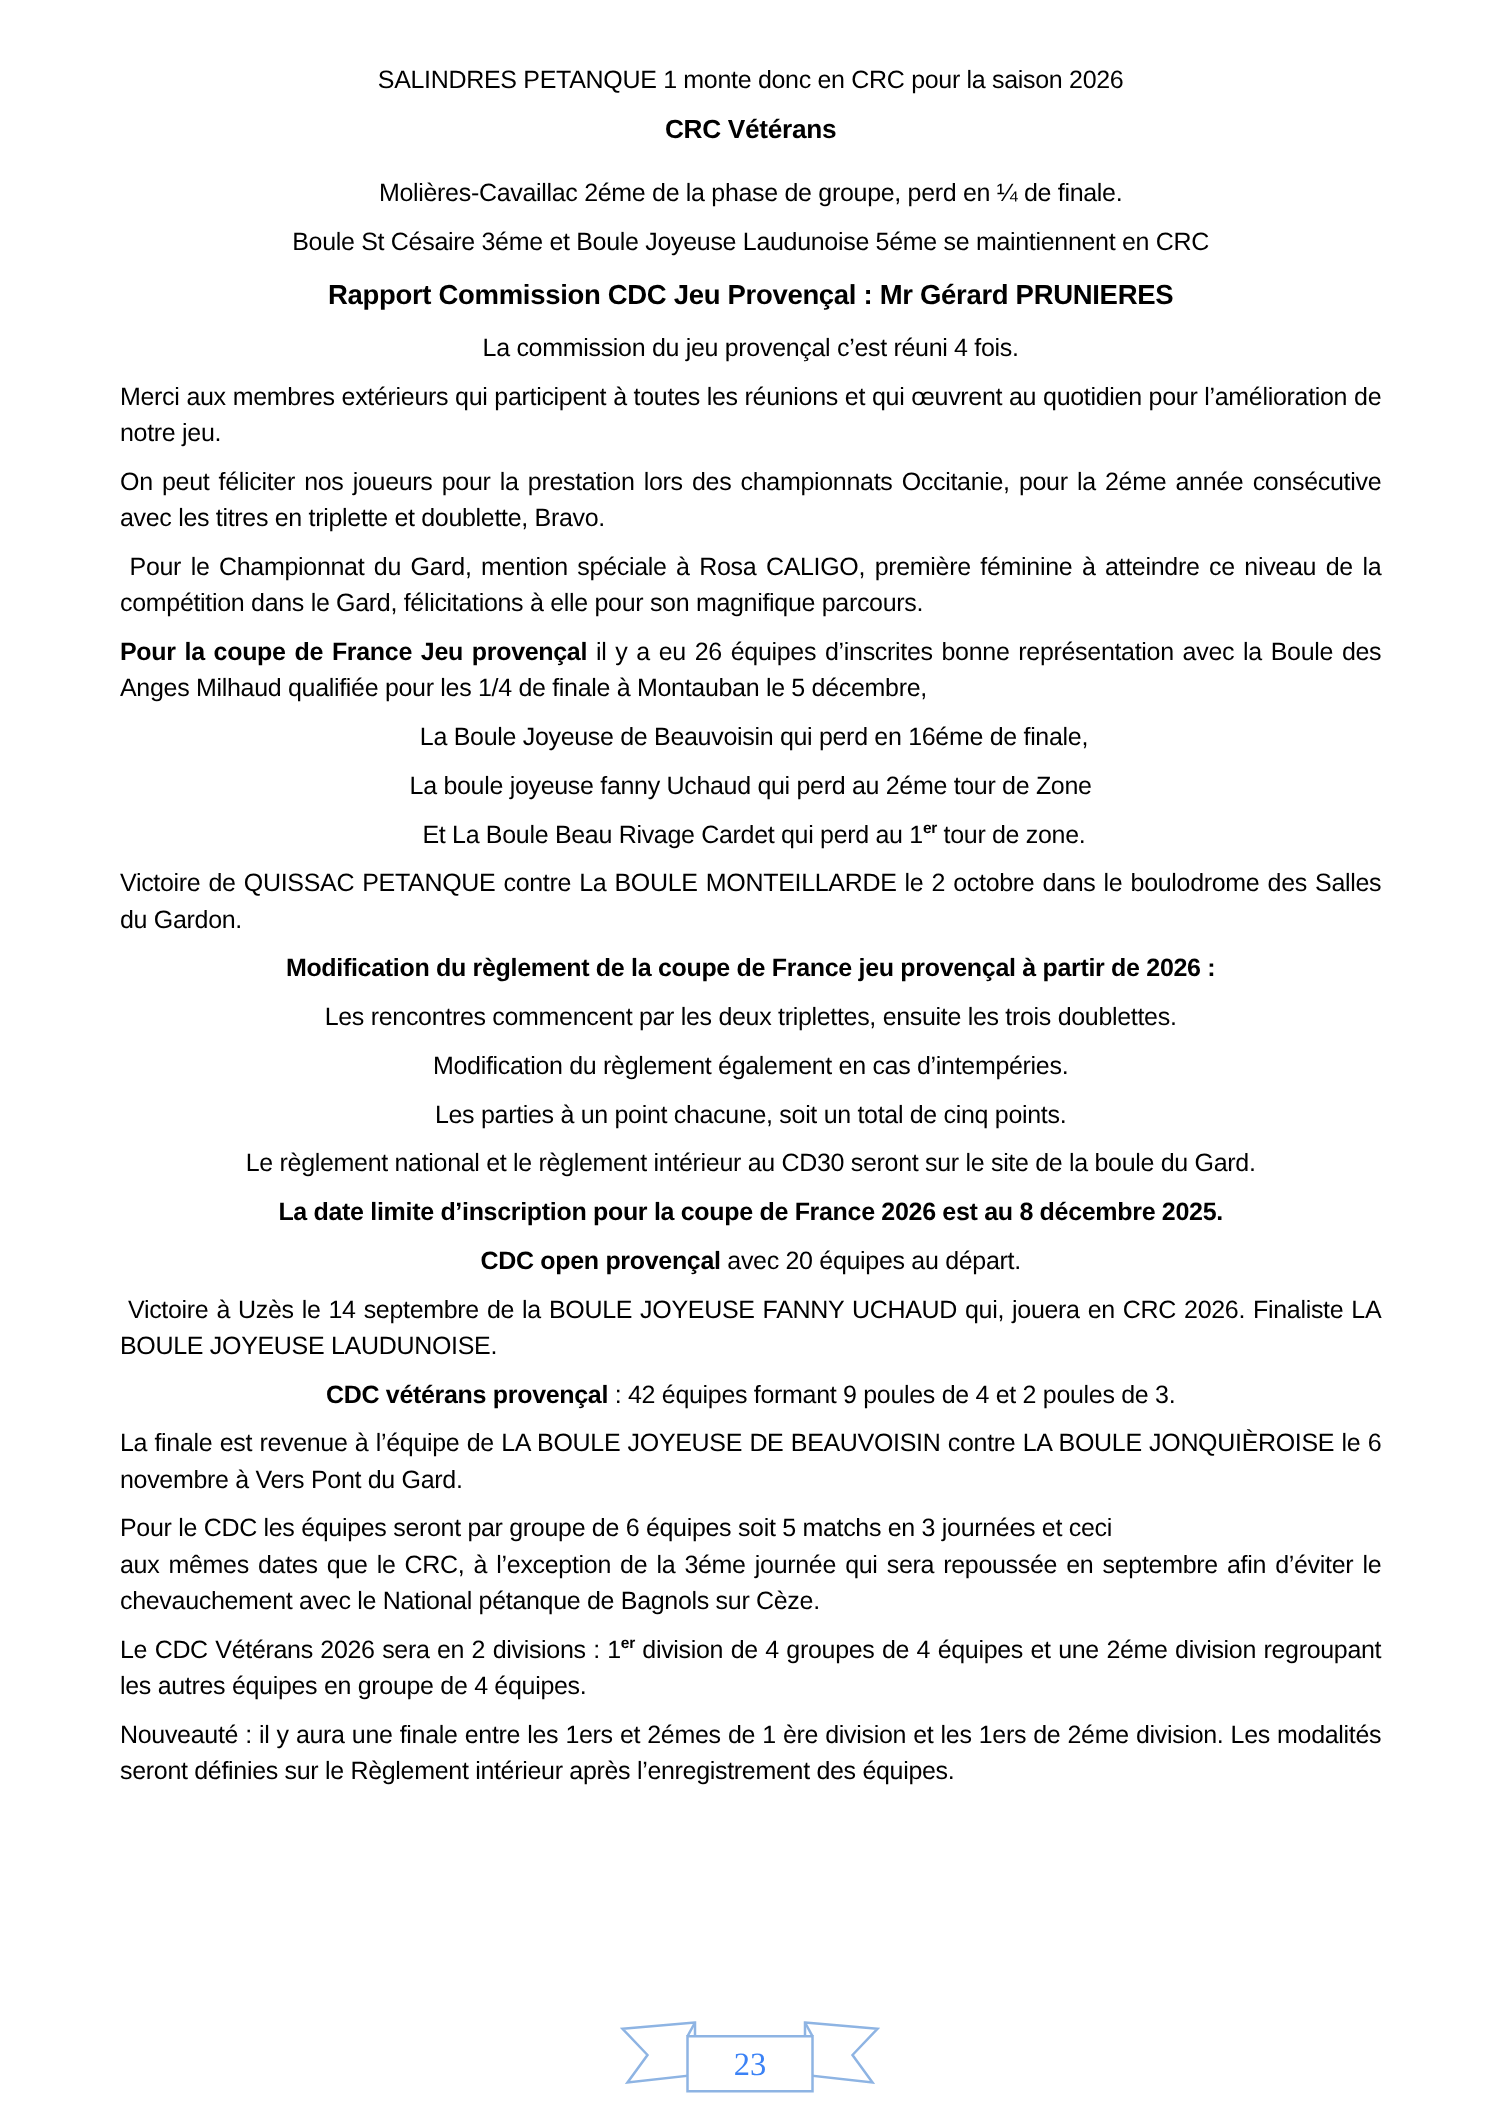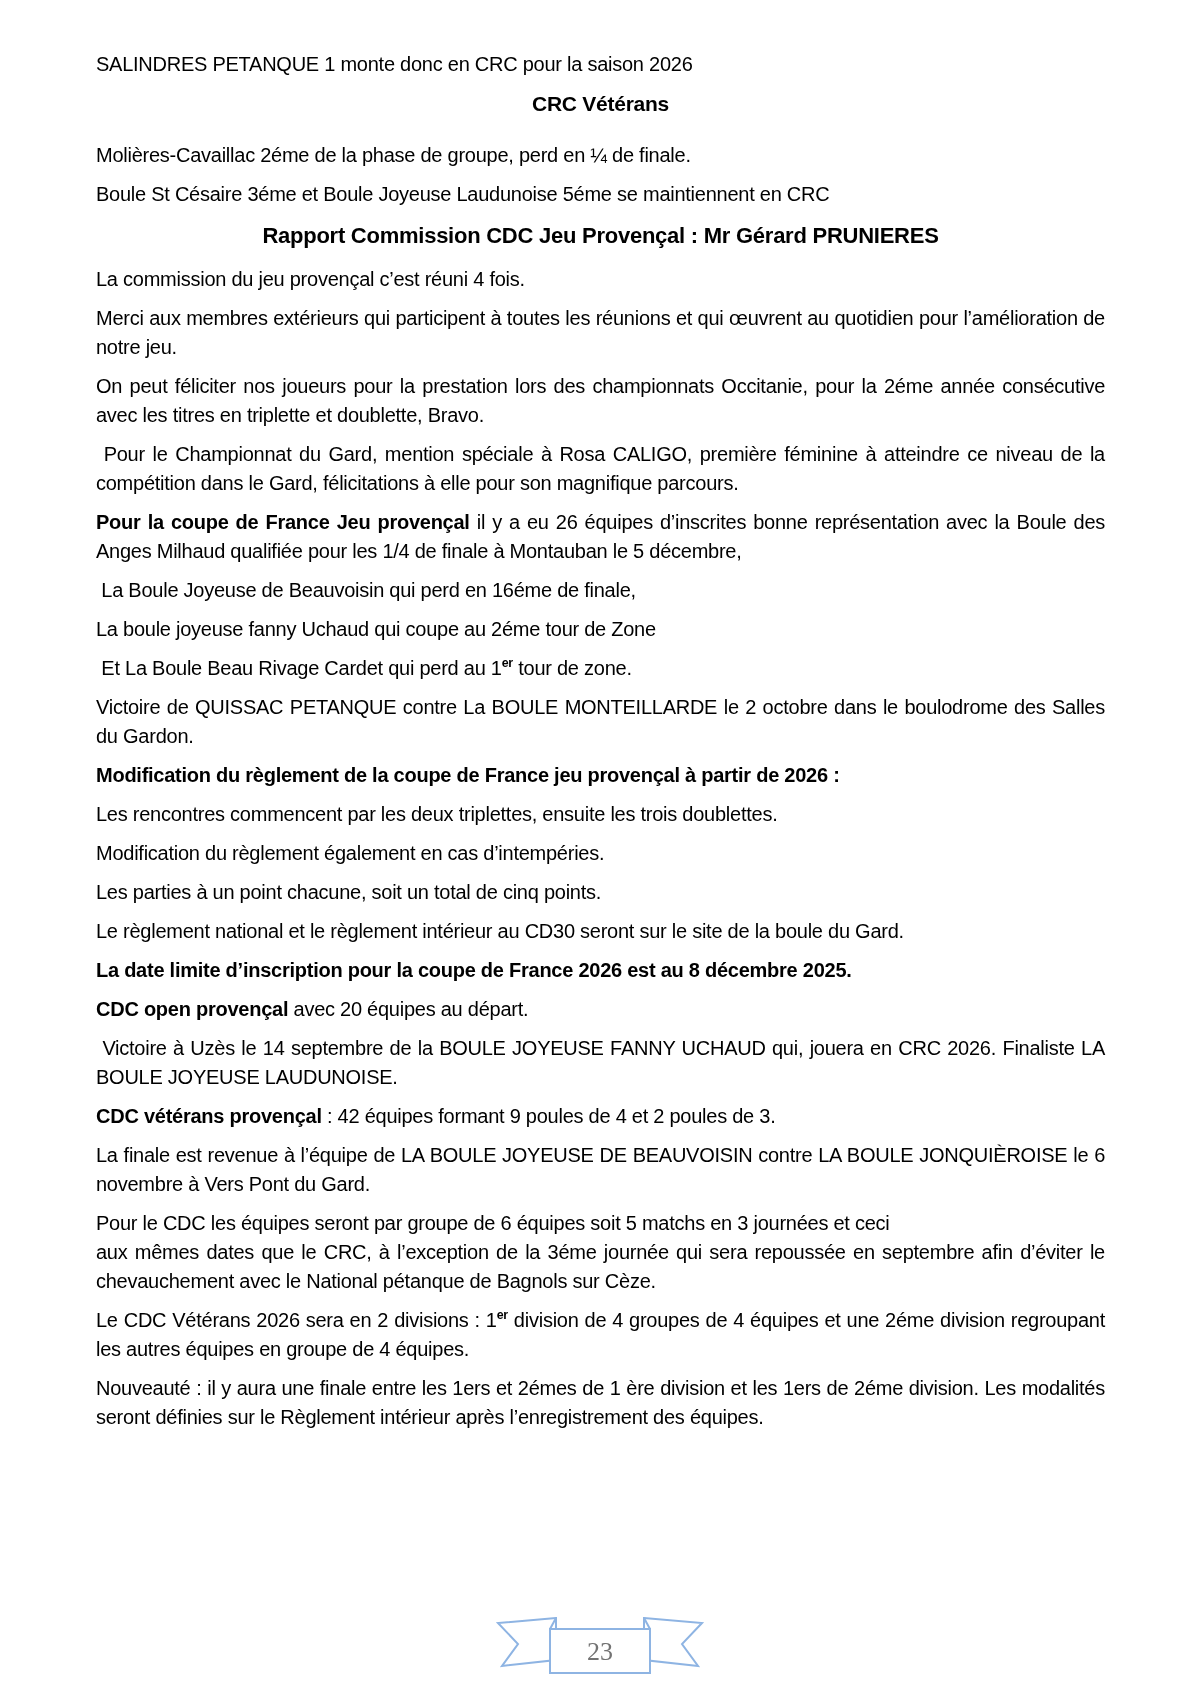--- a/index.html
+++ b/index.html
@@ -15,21 +15,21 @@
     position:absolute;
     left:96px; right:95px; top:50px;
   }
   p.para {
     margin:0 0 10px 0;
     font-size:20px;
     line-height:29px;
     letter-spacing:-0.25px;
     white-space:pre-wrap;
   }
-  .align-left    { text-align:left; }
+  .align-left    { text-align:center; }
   .align-center  { text-align:center; }
   .align-justify { text-align:justify; }
   p.style-h1 { font-size:21px; font-weight:bold; line-height:30px; margin:2px 0 22px 0; }
   p.style-h2 { font-size:22px; font-weight:bold; line-height:33px; margin:6px 0 13px 0; }
   .run-bold { font-weight:bold; }
   .run-sup  { vertical-align:super; font-size:62%; line-height:0;font-weight:bold; }
   .footer {
     position:absolute;
     left:0; right:0; top:1612px;
     height:72px;
@@ -55,21 +55,21 @@
       <p class="para style-h1 align-center"><span class="run">CRC Vétérans</span></p>
       <p class="para style-body align-left"><span class="run">Molières-Cavaillac 2éme de la phase de groupe, perd en ¼ de finale.</span></p>
       <p class="para style-body align-left"><span class="run">Boule St Césaire 3éme et Boule Joyeuse Laudunoise 5éme se maintiennent en CRC</span></p>
       <p class="para style-h2 align-center"><span class="run">Rapport Commission CDC Jeu Provençal : Mr Gérard PRUNIERES</span></p>
       <p class="para style-body align-left"><span class="run">La commission du jeu provençal c’est réuni 4 fois.</span></p>
       <p class="para style-body align-justify"><span class="run">Merci aux membres extérieurs qui participent à toutes les réunions et qui œuvrent au quotidien pour l’amélioration de notre jeu.</span></p>
       <p class="para style-body align-justify"><span class="run">On peut féliciter nos joueurs pour la prestation lors des championnats Occitanie, pour la 2éme année consécutive avec les titres en triplette et doublette, Bravo.</span></p>
       <p class="para style-body align-justify"><span class="run"> Pour le Championnat du Gard, mention spéciale à Rosa CALIGO, première féminine à atteindre ce niveau de la compétition dans le Gard, félicitations à elle pour son magnifique parcours.</span></p>
       <p class="para style-body align-justify"><span class="run run-bold">Pour la coupe de France Jeu provençal</span><span class="run"> il y a eu 26 équipes d’inscrites bonne représentation avec la Boule des Anges Milhaud qualifiée pour les 1/4 de finale à Montauban le 5 décembre,</span></p>
       <p class="para style-body align-left"><span class="run"> La Boule Joyeuse de Beauvoisin qui perd en 16éme de finale,</span></p>
-      <p class="para style-body align-left"><span class="run">La boule joyeuse fanny Uchaud qui coupe au 2éme tour de Zone</span></p>
+      <p class="para style-body align-left"><span class="run">La boule joyeuse fanny Uchaud qui perd au 2éme tour de Zone</span></p>
       <p class="para style-body align-left"><span class="run"> Et La Boule Beau Rivage Cardet qui perd au 1</span><span class="run run-sup">er</span><span class="run"> tour de zone.</span></p>
       <p class="para style-body align-justify"><span class="run">Victoire de QUISSAC PETANQUE contre La BOULE MONTEILLARDE le 2 octobre dans le boulodrome des Salles du Gardon.</span></p>
       <p class="para style-body align-left"><span class="run run-bold">Modification du règlement de la coupe de France jeu provençal à partir de 2026 :</span></p>
       <p class="para style-body align-left"><span class="run">Les rencontres commencent par les deux triplettes, ensuite les trois doublettes.</span></p>
       <p class="para style-body align-left"><span class="run">Modification du règlement également en cas d’intempéries.</span></p>
       <p class="para style-body align-left"><span class="run">Les parties à un point chacune, soit un total de cinq points.</span></p>
       <p class="para style-body align-left"><span class="run">Le règlement national et le règlement intérieur au CD30 seront sur le site de la boule du Gard.</span></p>
       <p class="para style-body align-left"><span class="run run-bold">La date limite d’inscription pour la coupe de France 2026 est au 8 décembre 2025.</span></p>
       <p class="para style-body align-left"><span class="run run-bold">CDC open provençal</span><span class="run"> avec 20 équipes au départ.</span></p>
       <p class="para style-body align-justify"><span class="run"> Victoire à Uzès le 14 septembre de la BOULE JOYEUSE FANNY UCHAUD qui, jouera en CRC 2026. Finaliste LA BOULE JOYEUSE LAUDUNOISE.</span></p>
@@ -83,17 +83,17 @@
 
   <div class="footer">
     <div class="banner-wrap">
       <svg width="212" height="66" viewBox="0 0 212 66">
         <polygon class="banner-shape" points="62,6 4,11 24,32 8,54 62,48" fill="#ffffff" stroke="#8eb4e3" stroke-width="2"></polygon>
         <polygon class="banner-shape" points="150,6 208,11 188,32 204,54 150,48" fill="#ffffff" stroke="#8eb4e3" stroke-width="2"></polygon>
         <rect class="banner-shape" x="56" y="17" width="100" height="44" fill="#ffffff" stroke="#8eb4e3" stroke-width="2"></rect>
         <line class="banner-shape" x1="56" y1="17" x2="62" y2="6" stroke="#8eb4e3" stroke-width="2"></line>
         <line class="banner-shape" x1="156" y1="17" x2="150" y2="6" stroke="#8eb4e3" stroke-width="2"></line>
       </svg>
-      <div class="pagenum" style="color: #737373;">23</div>
+      <div class="pagenum" style="color: #3b82f6;">23</div>
     </div>
   </div>
 
 </div>
 
 </body></html>

